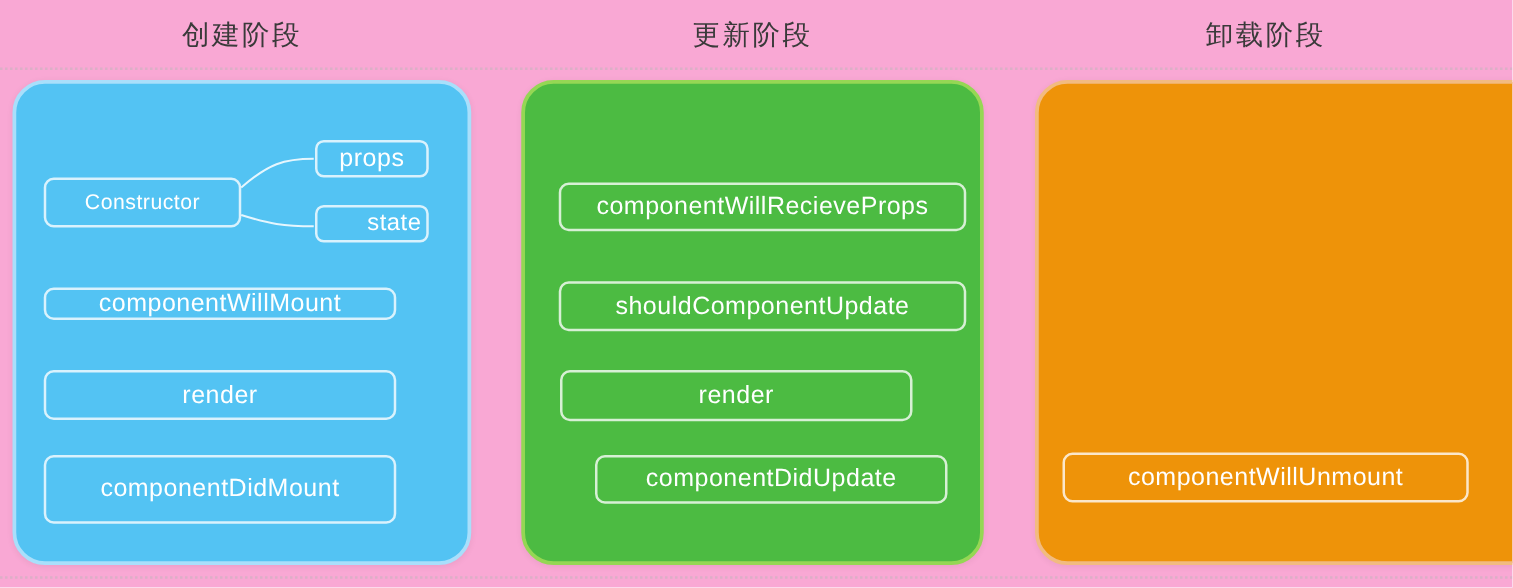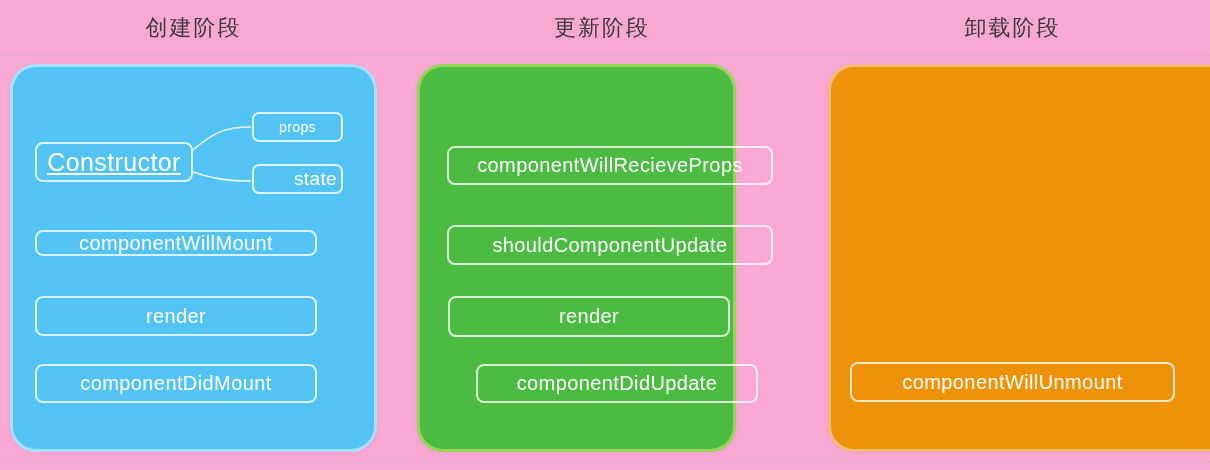--- a/index.html
+++ b/index.html
@@ -37,21 +37,21 @@
 
   .panel {
     position: absolute;
     top: 64px;
     height: 388px;
     border-radius: 26px;
     box-sizing: border-box;
     box-shadow: 0 1px 5px rgba(0,0,0,0.06);
   }
   .p-creation { left: 10px;  width: 367px; background: #53C3F3; border: 3px solid #A9DFFB; }
-  .p-update   { left: 417px; width: 319px; background: #4CBB42; border: 3px solid #95D754; }
+  .p-update   { left: 417px; width: 370px; background: #4CBB42; border: 3px solid #95D754; }
   .p-unmount  { left: 828px; width: 441px; background: #EE9309; border: 3px solid #F2BB80; }
 
   .connectors {
     position: absolute;
     left: 0; top: 0;
     pointer-events: none;
   }
   .connectors path {
     fill: none;
     stroke: rgba(255,255,255,0.85);
@@ -66,26 +66,26 @@
     color: #ffffff;
     display: flex;
     align-items: center;
     justify-content: center;
     font-size: 20px;
     letter-spacing: 0.4px;
     white-space: nowrap;
   }
 
   
-  .n-constructor { left: 22px;  top: 75px;  width: 158px; height: 40px; font-size: 25px; text-decoration: underline; }
-  .n-props       { left: 239px; top: 45px;  width: 91px;  height: 30px; font-size: 14px; border-radius: 7px; }
+  .n-constructor { left: 22px;  top: 75px;  width: 158px; height: 40px; font-size: 17px; }
+  .n-props       { left: 239px; top: 45px;  width: 91px;  height: 30px; font-size: 20px; border-radius: 7px; }
   .n-state       { left: 239px; top: 97px;  width: 91px;  height: 30px; font-size: 19px; border-radius: 7px; padding-left: 36px; }
   .n-cwm         { left: 22px;  top: 163px; width: 282px; height: 26px; }
   .n-render1     { left: 22px;  top: 229px; width: 282px; height: 40px; }
-  .n-cdm         { left: 22px;  top: 297px; width: 282px; height: 39px; }
+  .n-cdm         { left: 22px;  top: 297px; width: 282px; height: 55px; }
 
   
   .n-cwrp    { left: 27px; top: 79px;  width: 326px; height: 39px; }
   .n-scu     { left: 27px; top: 158px; width: 326px; height: 40px; }
   .n-render2 { left: 28px; top: 229px; width: 282px; height: 41px; }
   .n-cdu     { left: 28px; top: 297px; width: 282px; height: 39px; margin-left: 28px; }
 
   
   .n-cwu { left: 19px; top: 295px; width: 325px; height: 40px; }
 </style>

